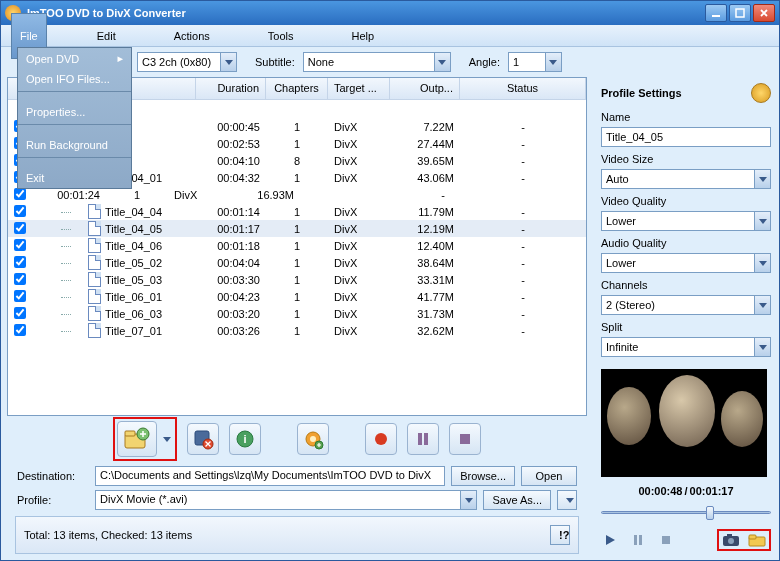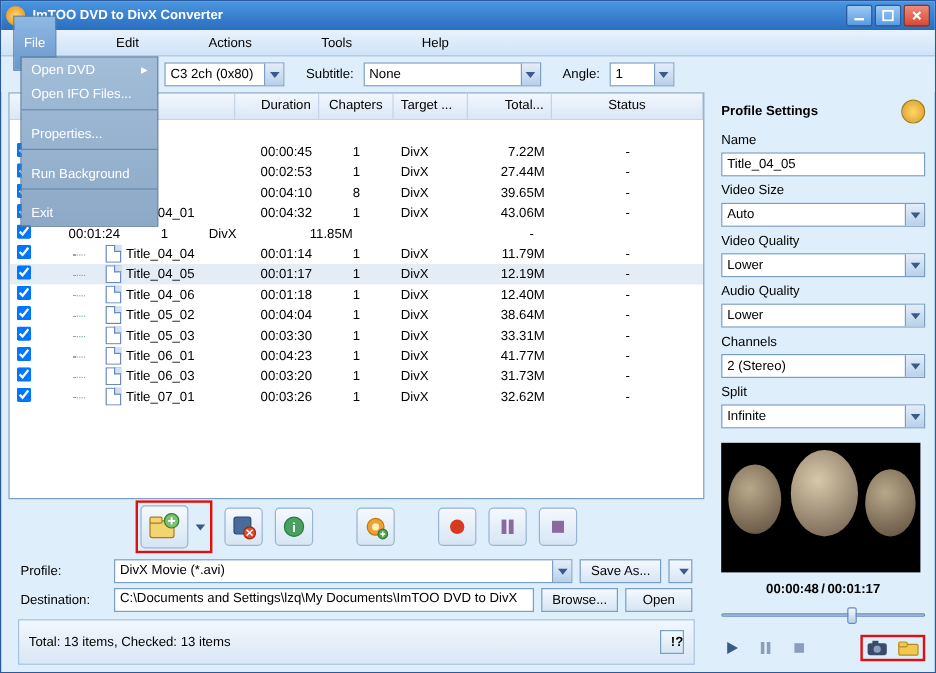--- a/index.html
+++ b/index.html
@@ -156,21 +156,21 @@
 
   <div class="mainrow">
     <div class="leftpane">
       <div class="tablewrap">
         <div class="thead">
           <div class="th chk"></div>
           <div class="th nm">Name</div>
           <div class="th dur">Duration</div>
           <div class="th ch">Chapters</div>
           <div class="th tg">Target ...</div>
-          <div class="th os">Total...</div>
+          <div class="th os">Outp...</div>
           <div class="th st">Status</div>
         </div>
         <div class="tbody" id="tbody">
           <div class="grprow"><span>OTHER_DAY...</span></div>
         <div class="trow">
               <div class="td chk"><input type="checkbox" checked="" style=""></div>
               <div class="td nm">
                 <span class="tree-line"></span>
                 <span class="fileico"></span>
                 <span>_15</span>
@@ -218,21 +218,21 @@
               <div class="td ch">1</div>
               <div class="td tg">DivX</div>
               <div class="td os">43.06M</div>
               <div class="td st">-</div>
             </div>
             <div class="trow">
               <div class="td chk"><input type="checkbox" checked="" style=""></div>
               <div class="td dur">00:01:24</div>
               <div class="td ch">1</div>
               <div class="td tg">DivX</div>
-              <div class="td os">11.85M</div>
+              <div class="td os">16.93M</div>
               <div class="td st">-</div>
             </div>
             <div class="trow">
               <div class="td chk"><input type="checkbox" checked="" style=""></div>
               <div class="td nm">
                 <span class="tree-line"></span>
                 <span class="fileico"></span>
                 <span>Title_04_04</span>
               </div>
               <div class="td dur">00:01:14</div>
@@ -385,35 +385,35 @@
           </div>
         <div class="tbtn">
             <svg width="20" height="20">
               <rect x="5" y="5" width="10" height="10" fill="#8a6a9a"></rect>
             </svg>
           </div>
       </div>
 
       <div class="bottomfields">
         <div class="fieldrow">
+          <label>Destination:</label>
+          <div class="txt"><span>C:\Documents and Settings\lzq\My Documents\ImTOO DVD to DivX</span></div>
+          <button class="btn">Browse...</button>
+          <button class="btn" style="width:56px">Open</button>
+        </div>
+        <div class="fieldrow">
           <label>Profile:</label>
           <div class="txt" style="position:relative"><span>DivX Movie  (*.avi)</span><div class="arrow" style="position:absolute;right:0;top:0;width:16px;height:100%;background:linear-gradient(#e4eefa,#b8d0ea);border-left:1px solid #7a9ec4;display:flex;align-items:center;justify-content:center">
                 <div class="arrowdown"></div>
               </div></div>
           <button class="btn">Save As...</button>
           <button class="btn smallbtn">
               <div class="arrowdown"></div>
             </button>
         </div>
-        <div class="fieldrow">
-          <label>Destination:</label>
-          <div class="txt"><span>C:\Documents and Settings\lzq\My Documents\ImTOO DVD to DivX</span></div>
-          <button class="btn">Browse...</button>
-          <button class="btn" style="width:56px">Open</button>
-        </div>
       </div>
 
       <div class="statusbar">
         <span>Total: 13 items, Checked: 13 items</span>
         <button class="btn smallbtn" style="font-weight:bold">!?</button>
       </div>
     </div>
 
     <div class="rightpane">
       <div class="pshead">

